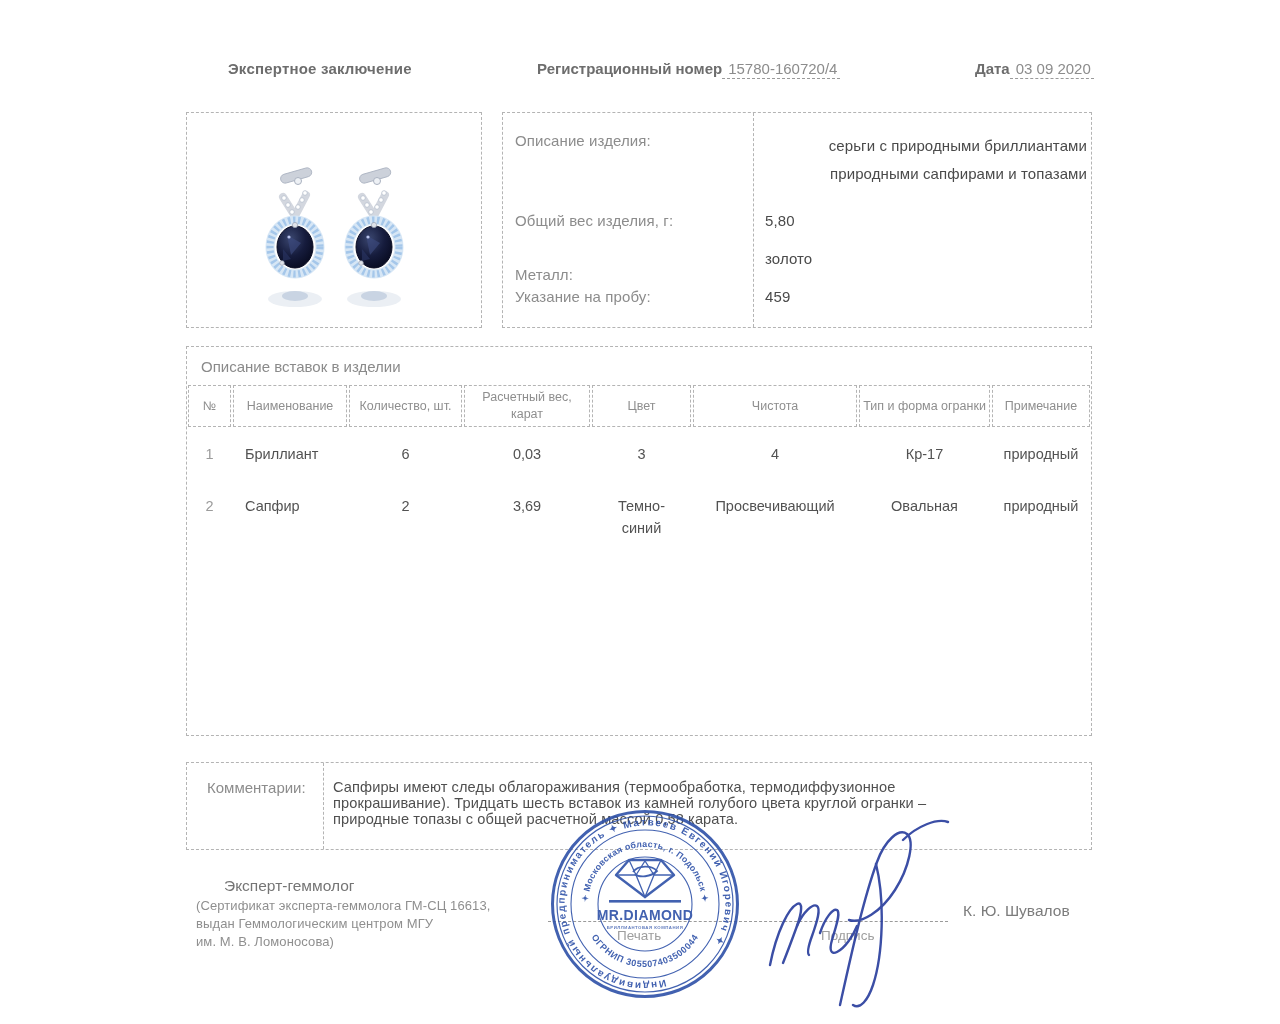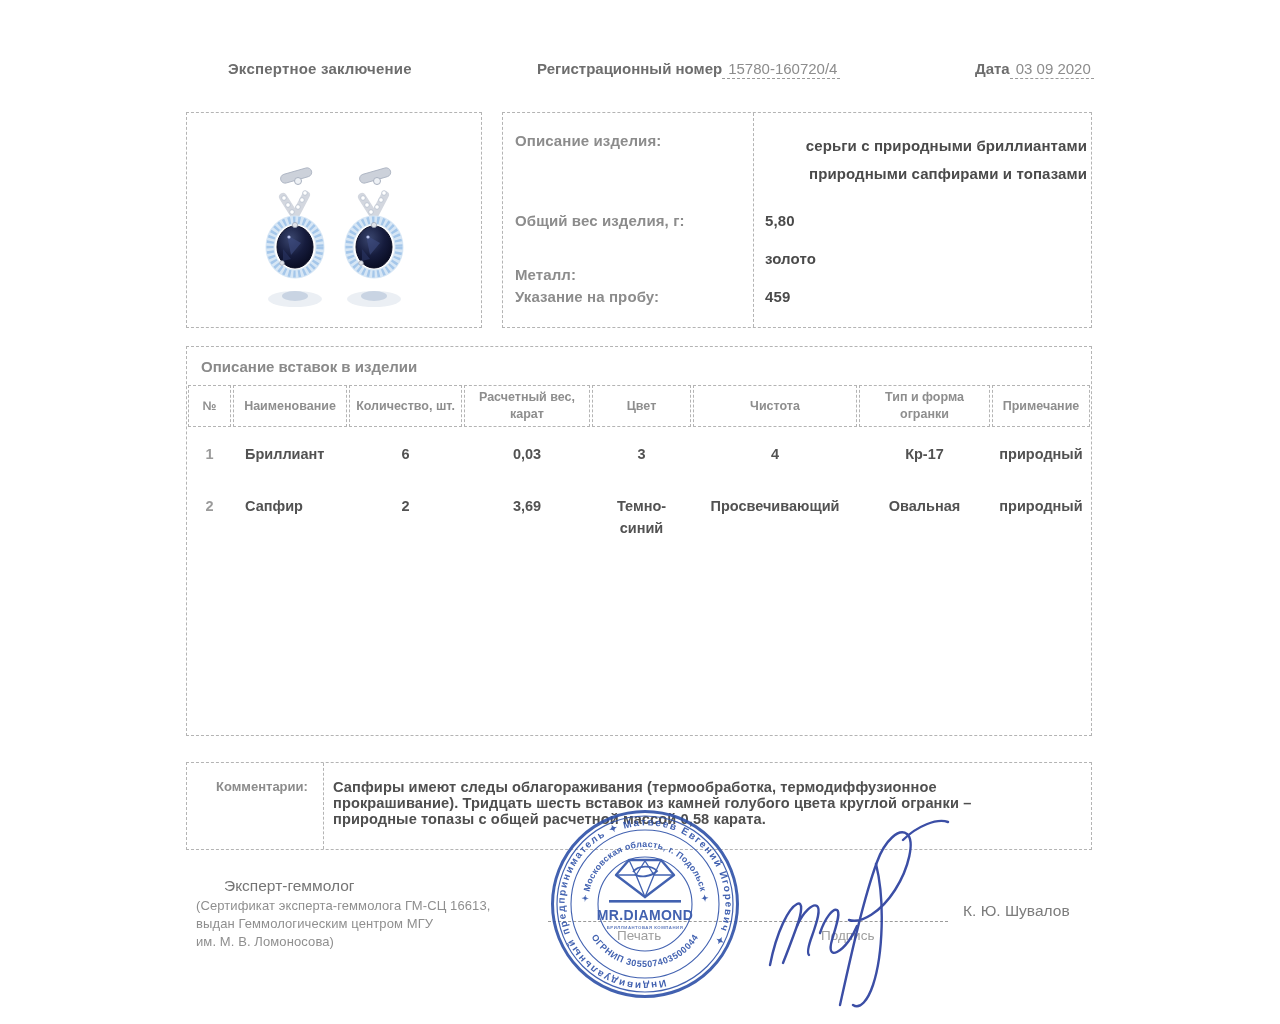--- a/index.html
+++ b/index.html
@@ -1,21 +1,21 @@
 <!DOCTYPE html>
 <html><head>
 <meta charset="utf-8">
 <style>
   html,body{margin:0;padding:0;background:#fff;}
   .page{position:relative;width:1280px;height:1024px;background:#ffffff;overflow:hidden;
         font-family:"Liberation Sans",sans-serif;color:#4a4a4a;}
   .abs{position:absolute;}
   .b{font-weight:bold;color:#6d6d6d;margin-left:32px;}
   .dash-u{color:#8c8c8c;border-bottom:1px dashed #9a9a9a;padding:0 3px 1px 6px;}
-  .box{position:absolute;border:1px dashed #b4b4b4;box-sizing:border-box;background:#fff;font-weight:bold;}
+  .box{position:absolute;border:1px dashed #b4b4b4;box-sizing:border-box;background:#fff;}
   .hdr-title{left:196px;top:60px;font-size:15px;letter-spacing:.2px;}
   .hdr-reg{left:505px;top:60px;font-size:15px;}
   .hdr-date{left:943px;top:60px;font-size:15px;}
   .photo-box{left:186px;top:112px;width:296px;height:216px;}
   .desc-box{left:502px;top:112px;width:590px;height:216px;}
   .desc-divider{position:absolute;left:250px;top:0;bottom:0;border-left:1px dashed #b4b4b4;}
   .fld-label{position:absolute;left:12px;font-size:15px;color:#8c8c8c;letter-spacing:.1px;}
   .fld-value{position:absolute;left:262px;font-size:15px;color:#4a4a4a;letter-spacing:.1px;}
   .vline{line-height:28px;text-align:right;}
   .table-box{left:186px;top:346px;width:906px;height:390px;}
@@ -29,21 +29,21 @@
         grid-template-columns:45px 116px 115px 128px 101px 166px 133px 100px;
         font-size:14.5px;color:#525252;}
   .td{text-align:center;line-height:22px;}
   .td-name{text-align:left;padding-left:13px;}
   .td-num{color:#9b9b9b;}
   .td-color{padding:0 15px;}
   .row1{top:96px;}
   .row2{top:148px;}
   .comments-box{left:186px;top:762px;width:906px;height:88px;}
   .com-divider{position:absolute;left:136px;top:0;bottom:0;border-left:1px dashed #b4b4b4;}
-  .com-label{position:absolute;left:29px;top:16px;font-size:13px;color:#8c8c8c;}
+  .com-label{position:absolute;left:20px;top:16px;font-size:15px;color:#8c8c8c;}
   .com-line{position:absolute;left:146px;font-size:14.6px;color:#4f4f4f;letter-spacing:.1px;line-height:16px;}
   .expert-title{left:196px;top:877px;font-size:15.5px;color:#757575;margin-left:28px;}
   .cert-line{left:196px;font-size:13px;color:#8f8f8f;letter-spacing:.1px;}
   .sig-line{left:548px;top:921px;width:400px;border-top:1px dashed #9a9a9a;height:0;z-index:0;}
   .cap{font-size:13.5px;color:#9e9e9e;z-index:1;}
   .expert-name{left:963px;top:902px;font-size:15.5px;color:#7c7c7c;z-index:1;}
   .stamp-svg{left:545px;top:804px;width:200px;height:200px;z-index:2;opacity:.9;}
   .sign-svg{left:745px;top:798px;width:220px;height:220px;z-index:3;}
   svg text{font-family:"Liberation Sans",sans-serif;}
   .ring-text{font-size:10px;font-weight:bold;letter-spacing:1.6px;fill:#2e51a8;}

